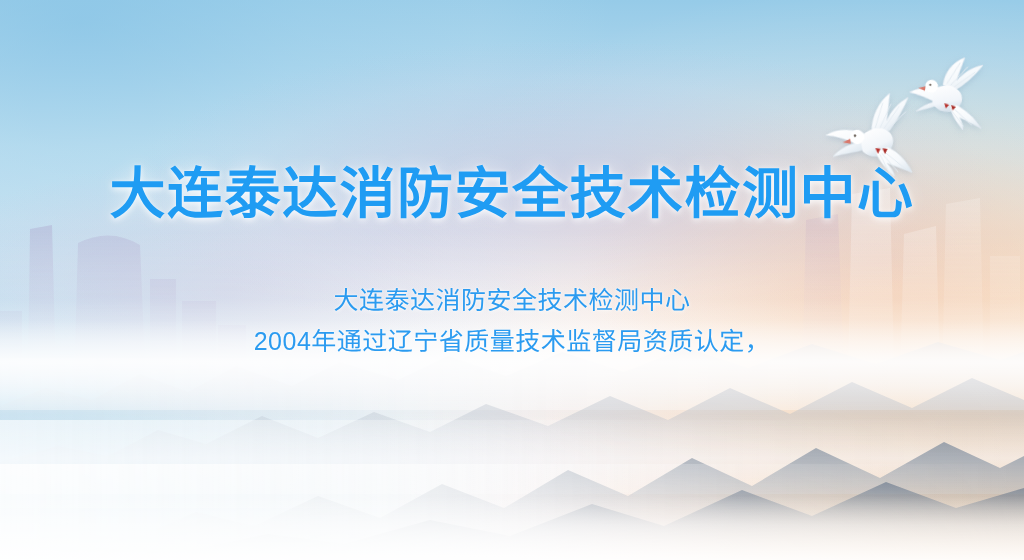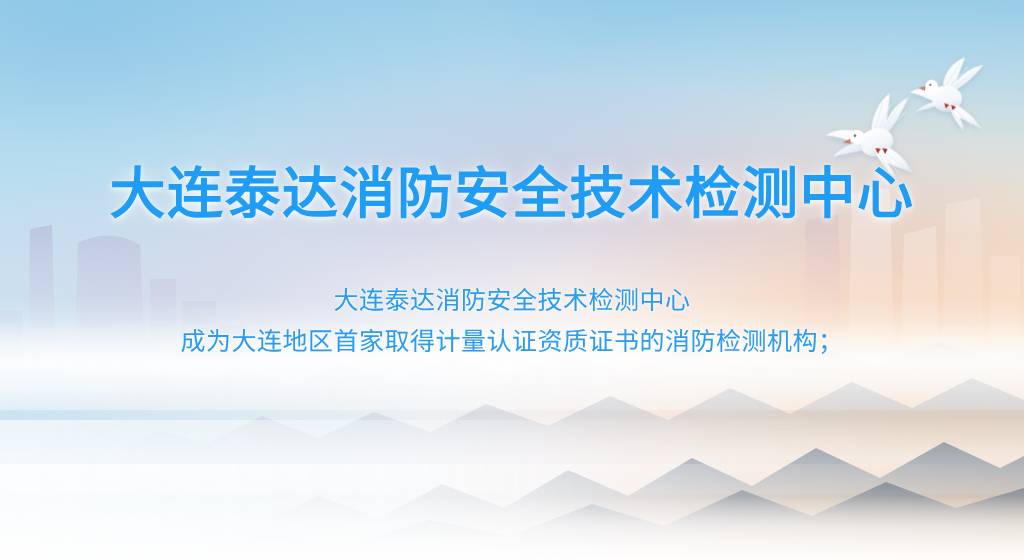--- a/index.html
+++ b/index.html
@@ -404,17 +404,17 @@
       <path d="M45 49 l2 5 l3 -4 z" fill="#a82b26"></path>
     </svg>
   </div>
 
   <div class="content">
 
     <h1 class="title">大连泰达消防安全技术检测中心</h1>
 
     <div class="body-block">
       <p class="body-line">大连泰达消防安全技术检测中心</p>
-      <p class="body-line">成为大连地区首家取得计量认证资质证书的消防检测机构；</p>
+      <p class="body-line">2004年通过辽宁省质量技术监督局资质认定，</p>
     </div>
 
   </div>
 </div>
 
 </body></html>

